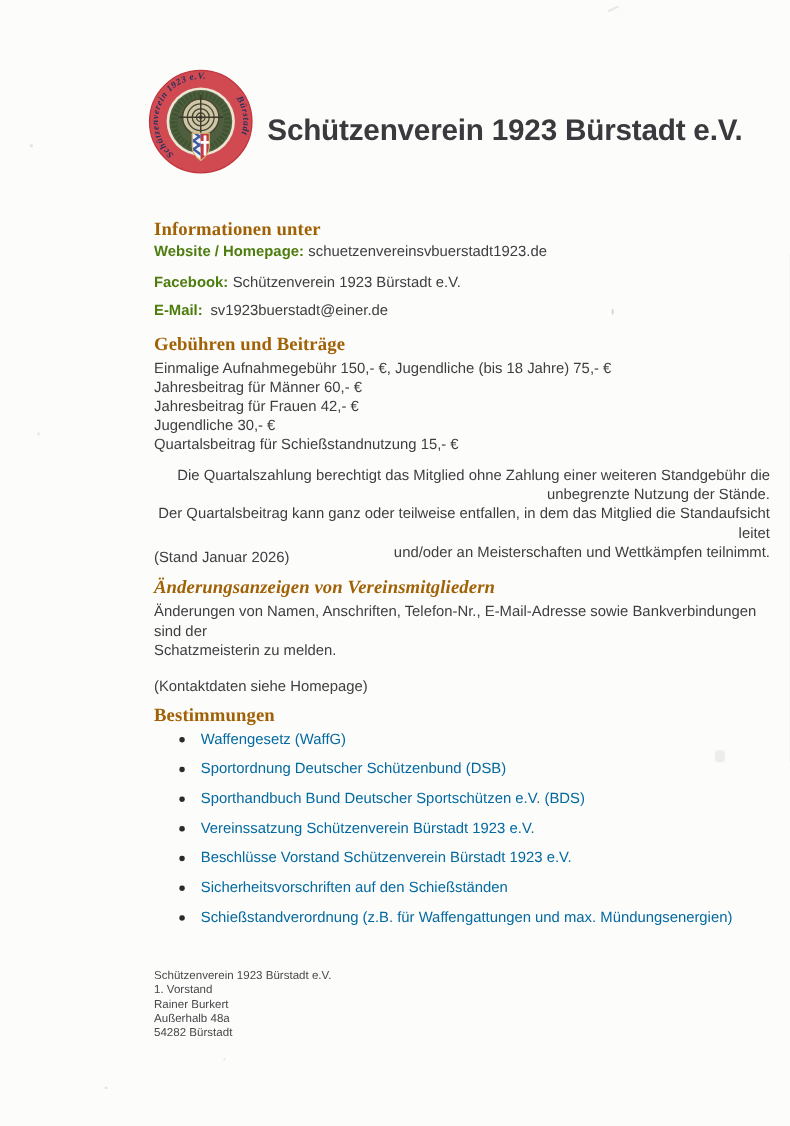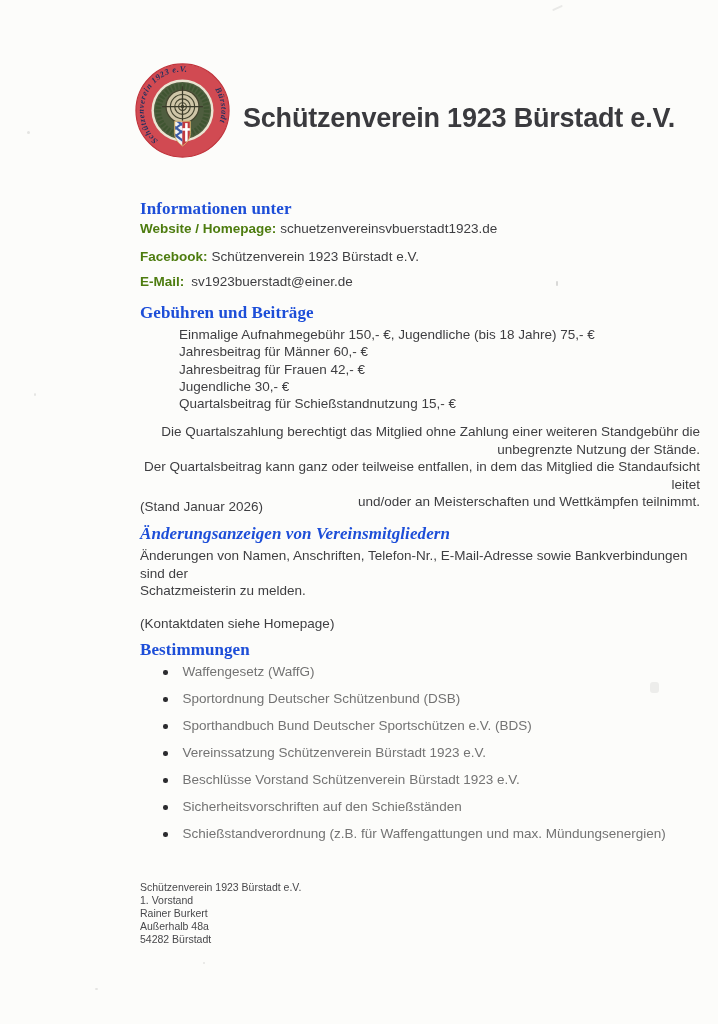--- a/index.html
+++ b/index.html
@@ -16,37 +16,37 @@
   
   .doc-title{
     left:243px;top:103px;width:460px;
     font-size:27px;font-weight:bold;color:#3a3a3e;
     letter-spacing:-0.2px;
   }
   .logo{left:134px;top:62px;width:97px;height:97px;}
   
   .sec-h{
     font-family:"Liberation Serif", serif;
-    font-weight:bold;font-size:17px;color:#1d4ed8;
+    font-weight:bold;font-size:17px;color:#a16207;
     left:140px;letter-spacing:0.1px;
   }
   
   .body-txt{font-size:13.5px;color:#3e3e41;left:140px;}
   .lbl{font-weight:bold;color:#4d7c0f;}
   .val{margin-left:4px;}
-  .lines div{line-height:17.3px;margin-left:39px;}
+  .lines div{line-height:17.3px;}
   .para div{line-height:17.6px;}
   
   .rules{left:140px;width:540px;}
   .rule-item{display:flex;align-items:flex-start;height:27px;}
   .bullet-dot{
     width:4.5px;height:4.5px;border-radius:50%;
     background:#2b2b2e;margin:6px 0 0 23px;flex:0 0 auto;
   }
-  .rule-label{margin-left:15px;font-size:13.5px;color:#737373;}
+  .rule-label{margin-left:15px;font-size:13.5px;color:#0369a1;}
   
   .footer{left:140px;top:881px;font-size:10.5px;color:#48484b;}
   .footer div{line-height:13px;}
   
   .speck{position:absolute;border-radius:50%;background:#e4e4e2;}
 </style>
 </head>
 <body>
 
 <div class="page">

